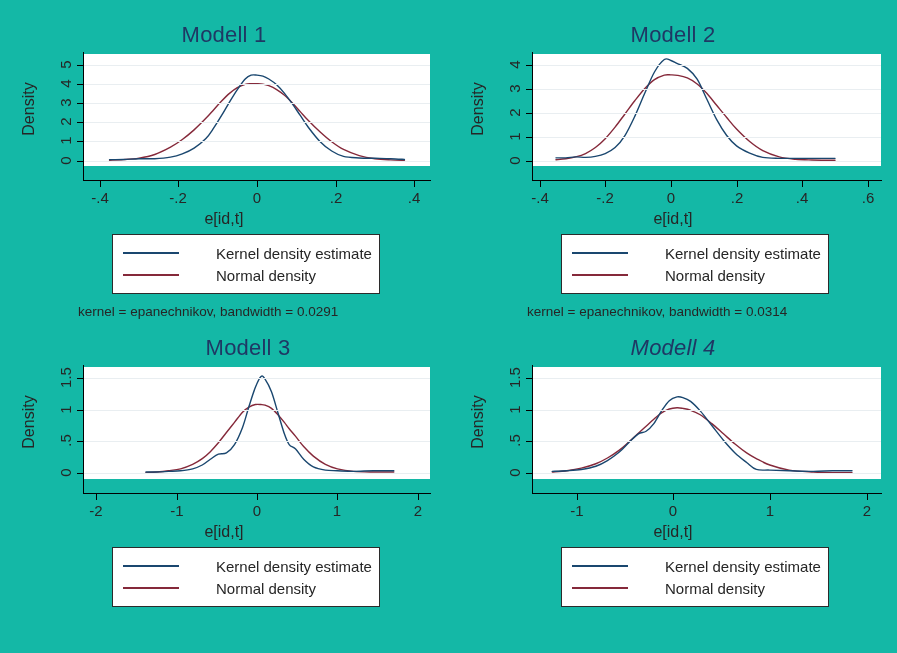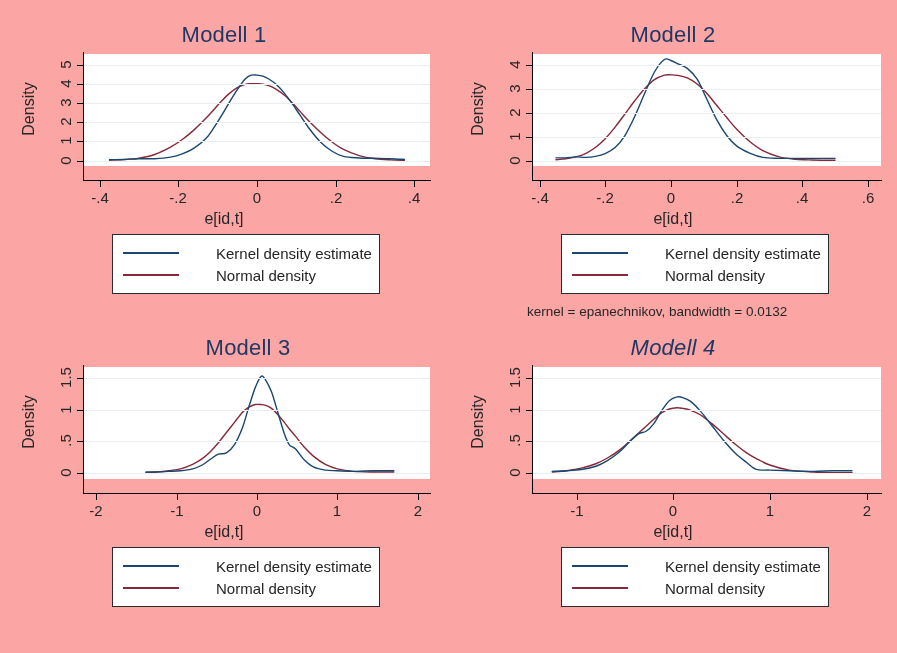--- a/index.html
+++ b/index.html
@@ -11,21 +11,21 @@
     height: 653px;
     background: #eaf0f3;
     font-family: "Liberation Sans", sans-serif;
     color: #000000;
     overflow: hidden;
   }
   #figure {
     position: relative;
     width: 897px;
     height: 653px;
-    background: #fca5a5;
+    background: #14b8a6;
   }
   .panel {
     position: absolute;
     width: 448px;
     height: 326px;
   }
   .panel-tl { left: 0px;   top: 0px; }
   .panel-tr { left: 449px; top: 0px; text-decoration: underline; }
   .panel-bl { left: 0px;   top: 313px; }
   .panel-br { left: 449px; top: 313px; }
@@ -191,20 +191,21 @@
     <div class="legend" style="left: 112px; top: 234px; width: 268px;">
       <div class="legend-row">
         <span class="legend-swatch" style="background: rgb(26, 71, 111);"></span>
         <span class="legend-text">Kernel density estimate</span>
       </div>
       <div class="legend-row">
         <span class="legend-swatch" style="background: rgb(133, 41, 58);"></span>
         <span class="legend-text">Normal density</span>
       </div>
     </div>
+    <div class="note" style="left: 78px; top: 304px;">kernel = epanechnikov, bandwidth = 0.0291</div>
   <div class="yaxis-line" style="left: 83px; top: 52px; height: 128px;"></div>
       <div class="xaxis-line" style="left: 83px; top: 180px; width: 348px;"></div>
       <div class="ytick" style="left: 77px; top: 161px;"></div>
       <div class="ytick-label" style="width: 34px; left: 48px; top: 152px;">0</div>
       <div class="ytick" style="left: 77px; top: 141px;"></div>
       <div class="ytick-label" style="width: 34px; left: 48px; top: 132px;">1</div>
       <div class="ytick" style="left: 77px; top: 122px;"></div>
       <div class="ytick-label" style="width: 34px; left: 48px; top: 113px;">2</div>
       <div class="ytick" style="left: 77px; top: 103px;"></div>
       <div class="ytick-label" style="width: 34px; left: 48px; top: 94px;">3</div>
@@ -244,21 +245,21 @@
     <div class="legend" style="left: 112px; top: 234px; width: 268px;">
       <div class="legend-row">
         <span class="legend-swatch" style="background: rgb(26, 71, 111);"></span>
         <span class="legend-text">Kernel density estimate</span>
       </div>
       <div class="legend-row">
         <span class="legend-swatch" style="background: rgb(133, 41, 58);"></span>
         <span class="legend-text">Normal density</span>
       </div>
     </div>
-    <div class="note" style="left: 78px; top: 304px;">kernel = epanechnikov, bandwidth = 0.0132</div>
+    <div class="note" style="left: 78px; top: 304px;">kernel = epanechnikov, bandwidth = 0.0314</div>
   <div class="yaxis-line" style="left: 83px; top: 52px; height: 128px;"></div>
       <div class="xaxis-line" style="left: 83px; top: 180px; width: 350px;"></div>
       <div class="ytick" style="left: 77px; top: 161px;"></div>
       <div class="ytick-label" style="width: 34px; left: 48px; top: 152px;">0</div>
       <div class="ytick" style="left: 77px; top: 137px;"></div>
       <div class="ytick-label" style="width: 34px; left: 48px; top: 128px;">1</div>
       <div class="ytick" style="left: 77px; top: 113px;"></div>
       <div class="ytick-label" style="width: 34px; left: 48px; top: 104px;">2</div>
       <div class="ytick" style="left: 77px; top: 89px;"></div>
       <div class="ytick-label" style="width: 34px; left: 48px; top: 80px;">3</div>

